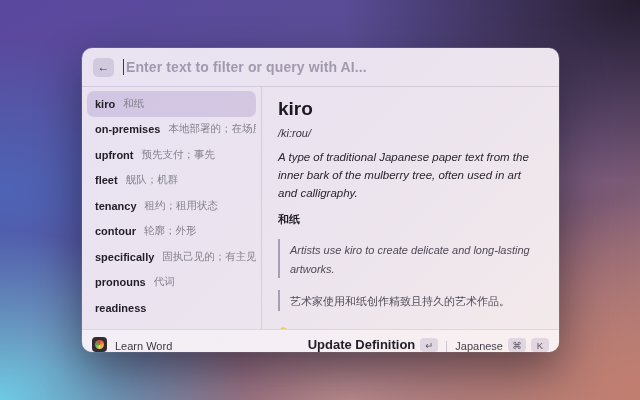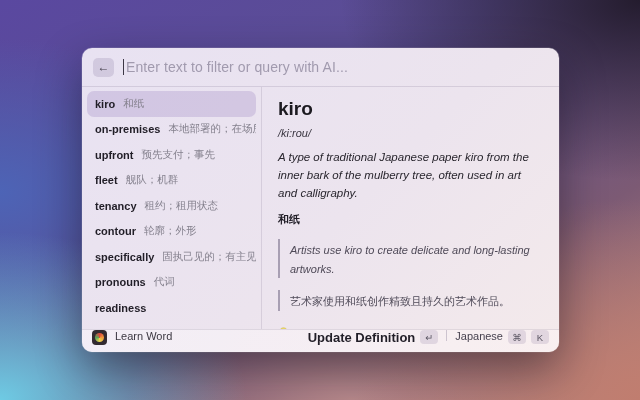--- a/index.html
+++ b/index.html
@@ -16,21 +16,21 @@
   .window{position:absolute;left:82px;top:48px;width:477px;height:304px;border-radius:10px;
     background:linear-gradient(135deg,#e8e2f2 0%,#ece4ee 55%,#f4eaeb 100%);
     box-shadow:0 18px 45px rgba(10,8,20,0.45), 0 0 0 0.5px rgba(255,255,255,0.25);
     display:flex;flex-direction:column;overflow:hidden;}
   
   .searchbar{height:38px;display:flex;align-items:center;padding:0 11px;flex:0 0 auto;
     border-bottom:1px solid rgba(60,45,85,0.13);}
   .backbtn{width:21px;height:19px;border-radius:5px;background:rgba(95,75,125,0.16);
     display:flex;align-items:center;justify-content:center;font-size:12px;color:#3f3a46;
     cursor:default;flex:0 0 auto;}
-  .searchfield{display:flex;align-items:flex-end;margin-left:9px;flex:1;}
+  .searchfield{display:flex;align-items:flex-end;margin-left:9px;flex:1;font-weight:bold;}
   .caret{width:1px;height:16px;background:#3c3745;margin-right:2px;}
   .placeholder{font-size:14px;color:#a19aae;letter-spacing:.1px;}
   
   .bodyrow{flex:1;display:flex;min-height:0;}
   .sidebar{width:180px;flex:0 0 auto;border-right:1px solid rgba(60,45,85,0.12);
     padding:4px 5px;box-sizing:border-box;}
   .row{height:25.5px;display:flex;align-items:center;gap:8px;padding:0 8px;border-radius:7px;
     white-space:nowrap;overflow:hidden;}
   .row.selected{background:rgba(150,125,190,0.28);}
   .word{font-size:11px;font-weight:bold;color:#211e27;}
@@ -41,21 +41,21 @@
   .phonetic{font-size:11px;font-style:italic;color:#38343f;margin:0 0 10px 0;}
   .definition{font-size:11.5px;font-style:italic;color:#29262e;line-height:1.55;margin:0 0 10px 0;}
   .cjk-trans{font-size:11px;font-weight:bold;color:#211e27;margin:0 0 12px 0;}
   blockquote{margin:12px 0 12px 0;padding:1px 0 1px 10px;border-left:2.5px solid #a89fb3;}
   .quote-en{font-size:11px;font-style:italic;color:#4f4a58;line-height:1.5;}
   .quote-zh{font-size:11px;color:#4f4a58;line-height:1.5;text-align:center;}
   .note{font-size:11.5px;font-weight:bold;font-style:italic;color:#29262e;line-height:1.62;
     margin:14px 0 0 0;}
   .bulb{display:inline-block;vertical-align:-2px;margin-right:3px;}
   
-  .footer{height:22px;flex:0 0 auto;display:flex;align-items:flex-start;padding:0 10px;
+  .footer{height:22px;flex:0 0 auto;display:flex;align-items:flex-end;padding:0 10px;
     border-top:1px solid rgba(60,45,85,0.12);
     background:linear-gradient(90deg,rgba(250,247,252,0.55),rgba(252,243,244,0.55));}
   .appicon{width:15px;height:15px;border-radius:4px;background:#332b31;display:flex;
     align-items:center;justify-content:center;flex:0 0 auto;}
   .appicon .blob{width:9px;height:9px;border-radius:50%;
     background:conic-gradient(#e0483e,#f09a3e,#e9d44d,#58a05a,#e0483e);}
   .appname{font-size:11px;color:#3c3842;margin-left:8px;}
   .spacer{flex:1;}
   .action-primary{font-size:13px;font-weight:bold;color:#211e27;}
   .kbd{display:inline-block;min-width:11px;text-align:center;font-size:9.5px;color:#5b5663;
@@ -114,21 +114,21 @@
             <span class="trans">代词</span>
           </div>
           <div class="row">
             <span class="word">readiness</span>
           </div>
         </div>
 
       <div class="detail">
         <h1 class="title">kiro</h1>
         <p class="phonetic">/ki:rou/</p>
-        <p class="definition">A type of traditional Japanese paper kiro from the inner bark of the mulberry tree, often used in art and calligraphy.</p>
+        <p class="definition">A type of traditional Japanese paper text from the inner bark of the mulberry tree, often used in art and calligraphy.</p>
         <p class="cjk-trans">和纸</p>
         <blockquote>
           <span class="quote-en">Artists use kiro to create delicate and long-lasting artworks.</span>
         </blockquote>
         <blockquote>
           <span class="quote-zh">艺术家使用和纸创作精致且持久的艺术作品。</span>
         </blockquote>
         <p class="note">
           <svg class="bulb" width="11" height="13" viewBox="0 0 11 13">
             <circle cx="5.5" cy="5" r="4.2" fill="#f0dd6b" stroke="#cdb84e" stroke-width="0.6"></circle>

